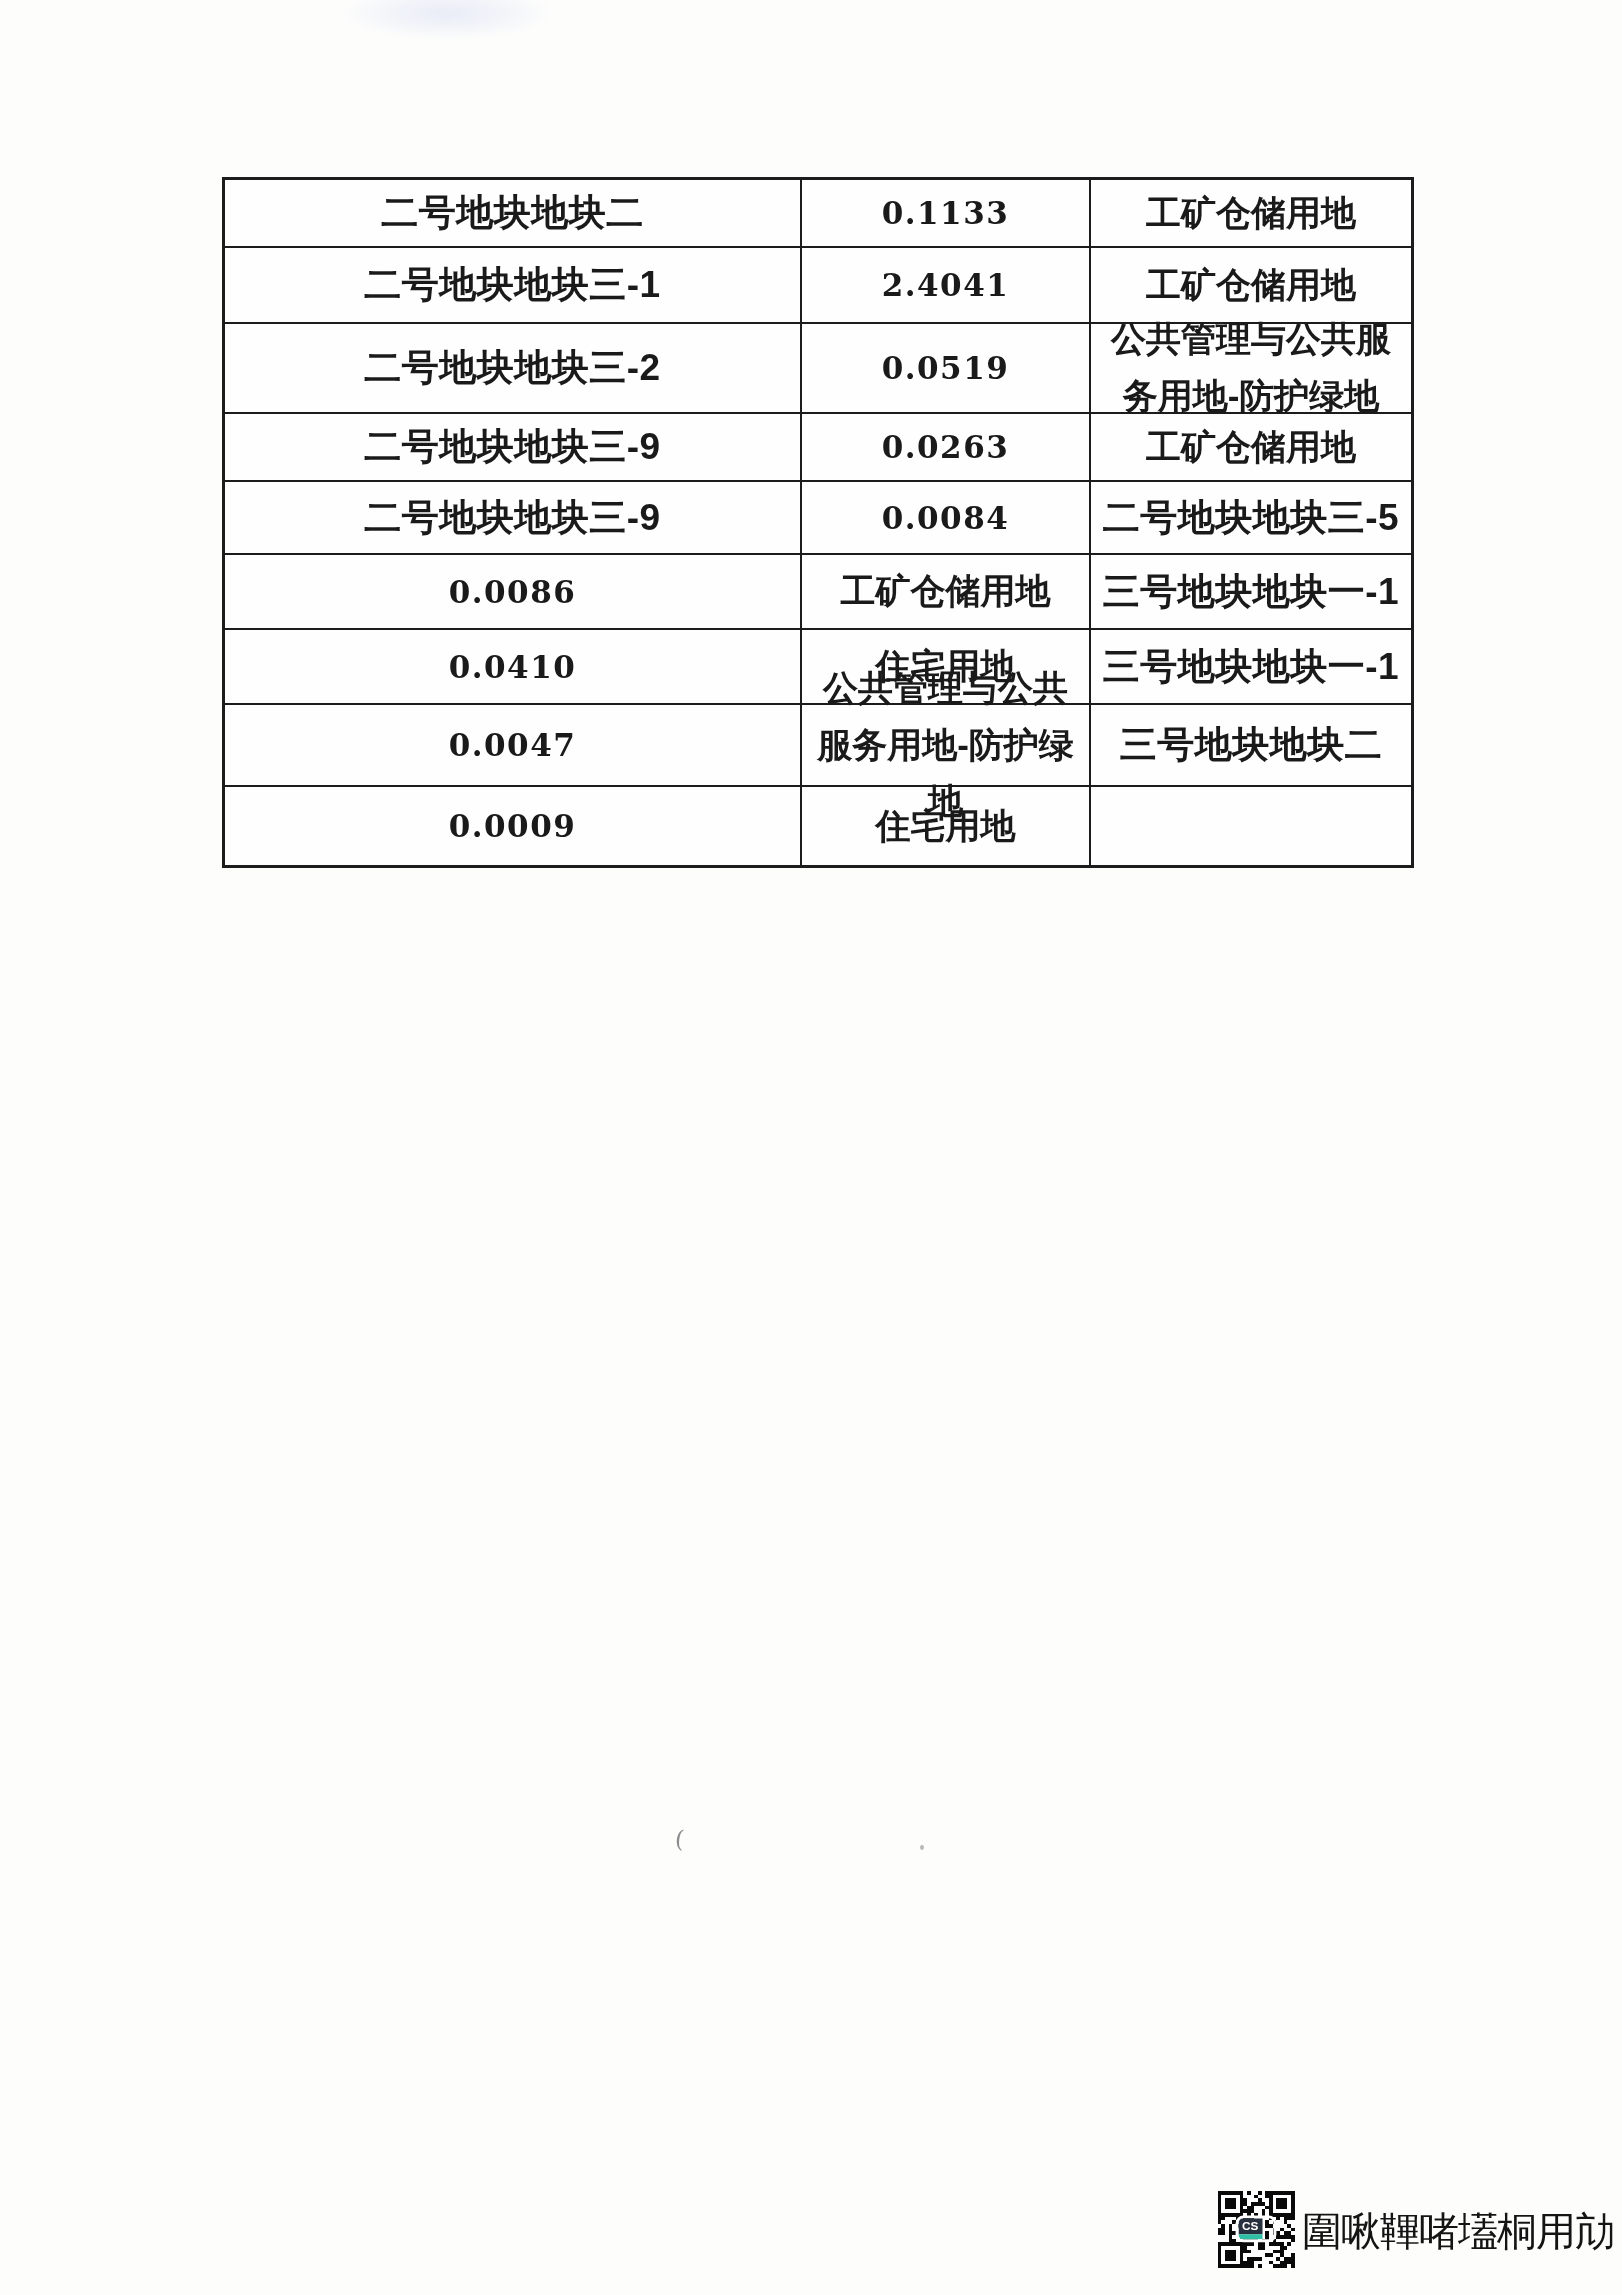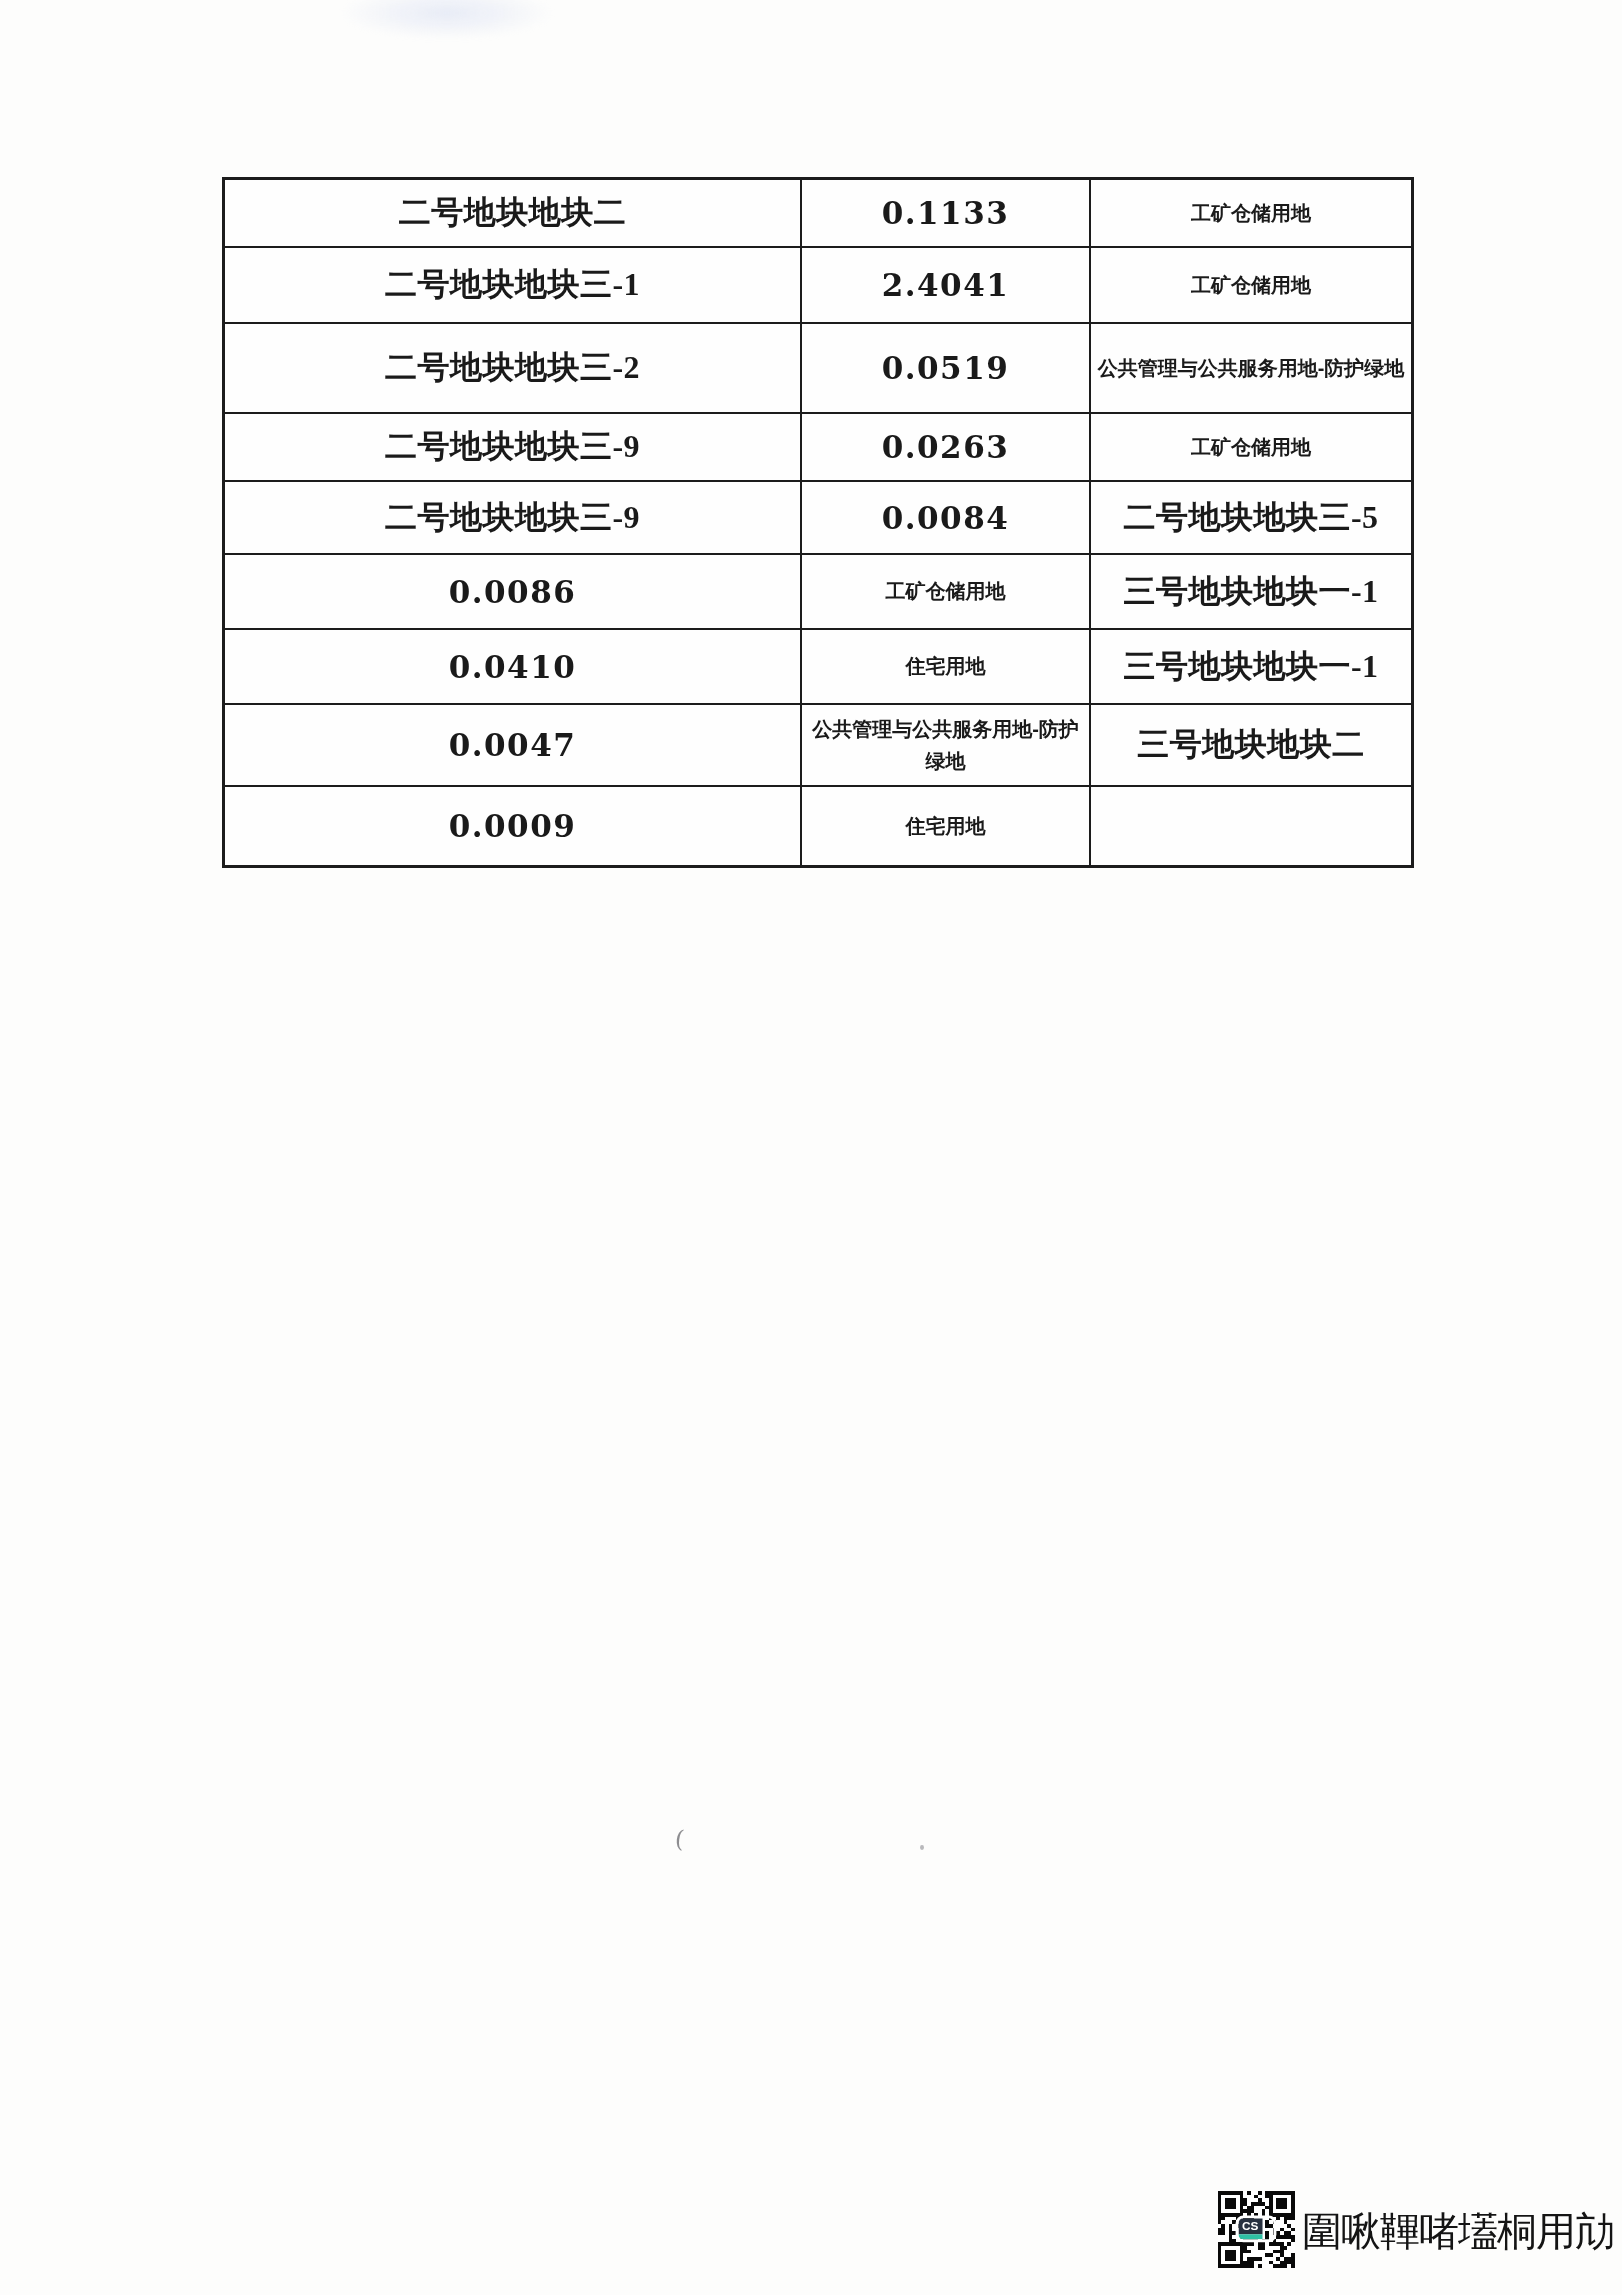--- a/index.html
+++ b/index.html
@@ -35,33 +35,32 @@
     box-sizing:border-box;
     display:flex; align-items:center; justify-content:center;
     border-right:2.5px solid #1c1c1c;
     border-bottom:2.5px solid #1c1c1c;
     text-align:center;
   }
   .cell:nth-child(3n){ border-right:none; }
   .cell:nth-child(n+25){ border-bottom:none; }
   .c-name{
     font-weight:700;
-    font-size:32px;
+    font-size:37px;
     letter-spacing:0.5px;
-    font-family:Liberation Serif, serif;
   }
   .c-area{
     font-family:"DejaVu Serif", serif;
     font-weight:700;
     font-size:31px;
     letter-spacing:1.5px;
   }
   .c-use{
     font-weight:700;
-    font-size:20px;
+    font-size:35px;
     line-height:1.62;
     padding:0 6px;
     word-break:break-all;
   }
   
   .paren-mark{
     position:absolute; left:675px; top:1825px;
     font-family:"DejaVu Serif", serif;
     font-size:23.6px; color:#8d8d90;
     transform:rotate(6deg);

